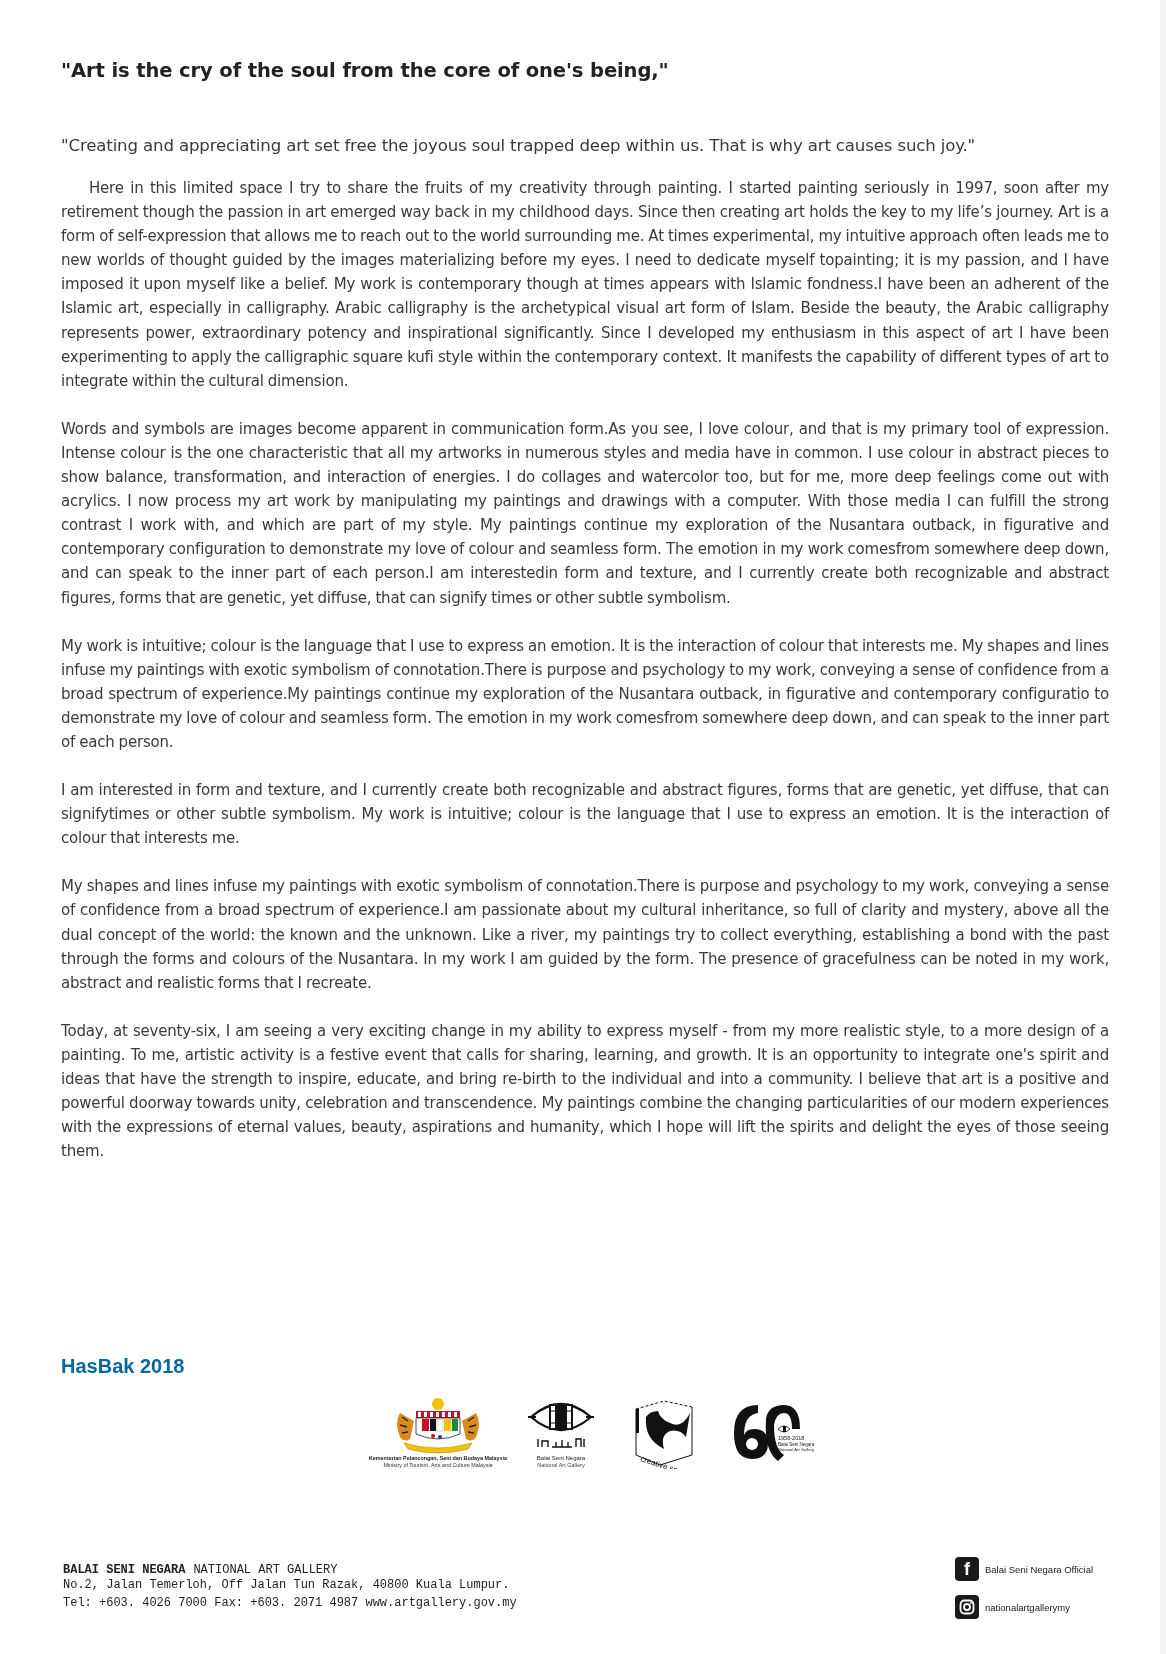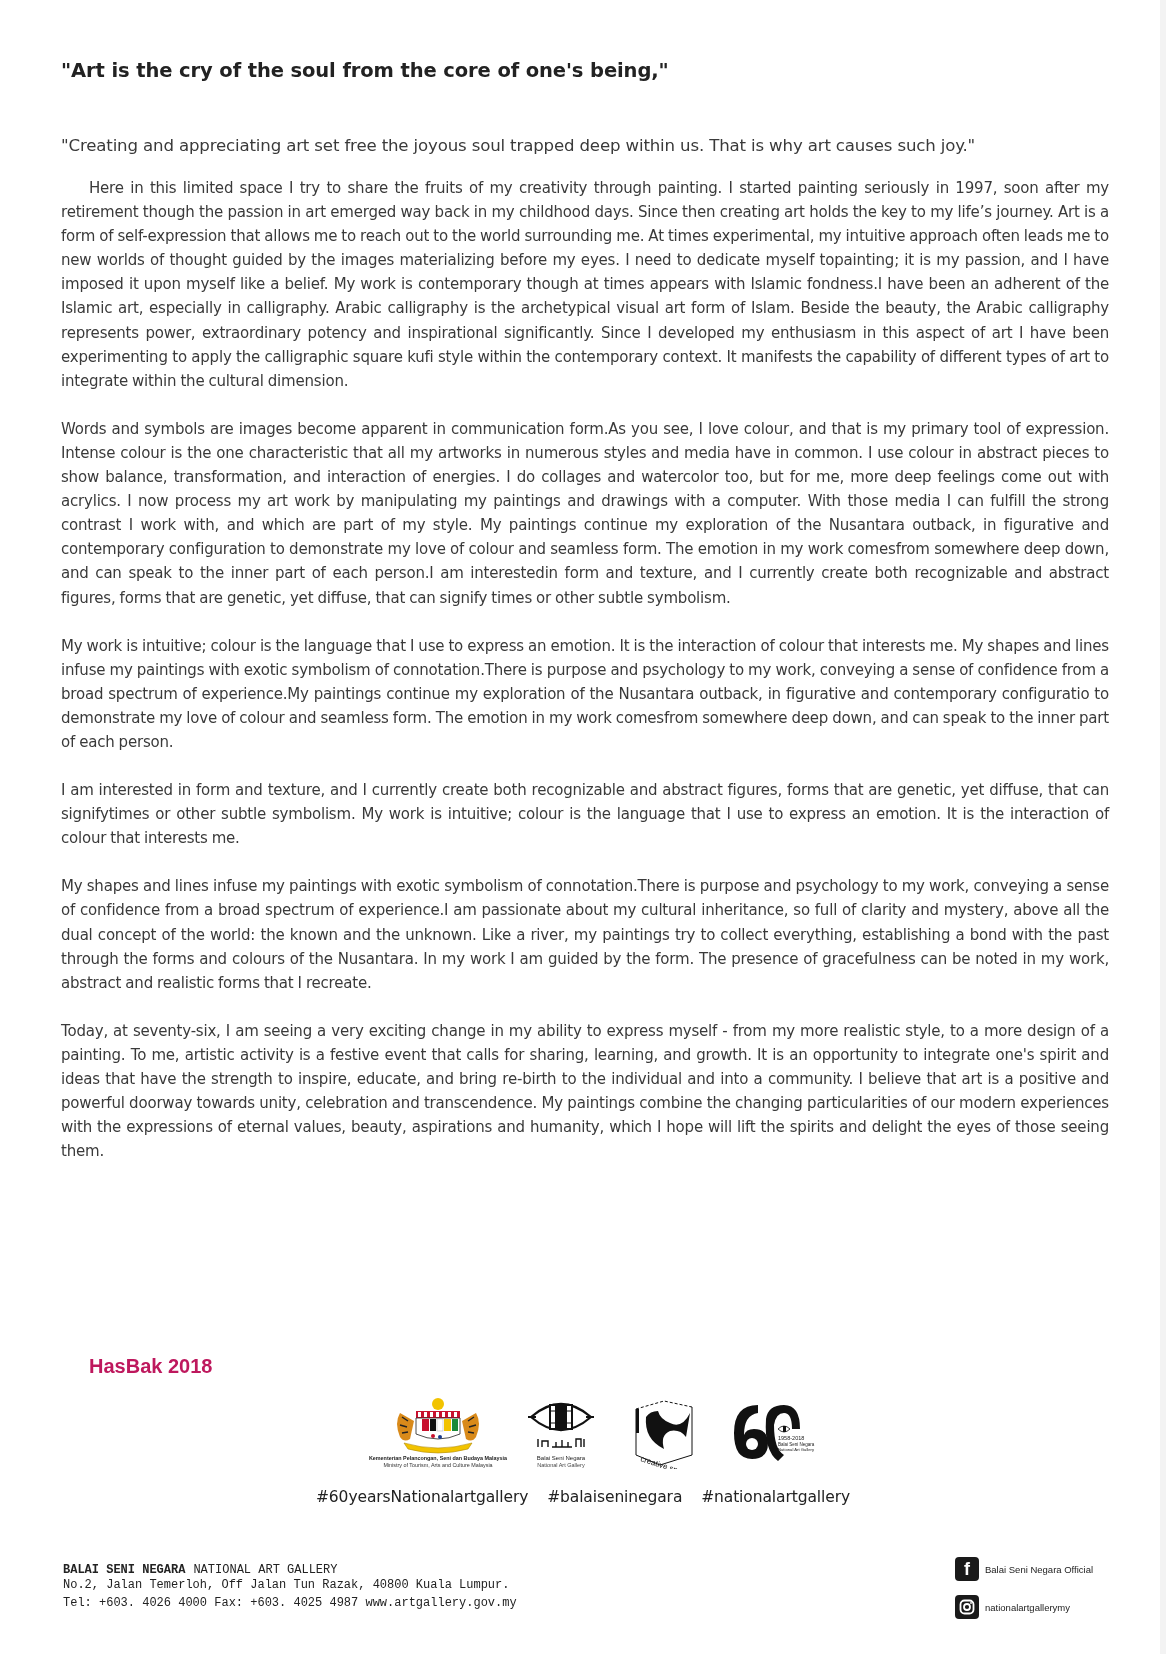--- a/index.html
+++ b/index.html
@@ -5,21 +5,21 @@
   html, body { margin: 0; padding: 0; background: #ffffff; }
   body { width: 1166px; height: 1654px; position: relative; overflow: hidden; font-family: "DejaVu Sans", sans-serif; color: #3a3a3a; }
   .page { position: absolute; left: 0; top: 0; width: 1166px; height: 1654px; background: #fff; }
   .right-edge { position: absolute; right: 0; top: 0; width: 6px; height: 1654px; background: #f3f3f3; }
   .quote-title { position: absolute; left: 61px; top: 58px; width: 1050px; font-family: "DejaVu Sans", sans-serif; font-weight: bold; font-size: 19.5px; line-height: 26px; color: #222; letter-spacing: -0.1px; }
   .quote-title .l2 { display: block; padding-left: 4px; }
   .lead-quote { position: absolute; left: 61px; top: 135px; width: 1050px; font-size: 16.6px; line-height: 22px; color: #3a3a3a; white-space: nowrap; letter-spacing: -0.15px; }
   .body-text { position: absolute; left: 61px; top: 176px; width: 1048px; }
   .para { font-size: 15px; line-height: 24.1px; text-align: justify; margin: 0 0 24px 0; color: #3a3a3a; letter-spacing: -0.2px; word-spacing: -0.5px; }
   .para.indent { text-indent: 28px; }
-  .signature { position: absolute; left: 61px; top: 1355px; font-family: "Liberation Sans", sans-serif; font-weight: bold; font-size: 20px; color: #be185d; margin-left: 28px; }
+  .signature { position: absolute; left: 61px; top: 1355px; font-family: "Liberation Sans", sans-serif; font-weight: bold; font-size: 20px; color: #0369a1; }
   .logos { position: absolute; left: 330px; top: 1395px; width: 500px; height: 80px; }
   .logo { position: absolute; }
   .logo-ministry { left: 0; top: 0; width: 200px; height: 80px; }
   .logo-ministry .cap1 { position: absolute; left: 8px; top: 60px; width: 200px; font-family: "Liberation Sans", sans-serif; font-size: 5.4px; font-weight: bold; color: #222; text-align: center; white-space: nowrap; }
   .logo-ministry .cap2 { position: absolute; left: 8px; top: 67px; width: 200px; font-family: "Liberation Sans", sans-serif; font-size: 5.4px; color: #333; text-align: center; white-space: nowrap; }
   .logo-bsn { left: 196px; top: 2px; width: 70px; height: 78px; }
   .logo-bsn .cap1 { position: absolute; left: 0; top: 58px; width: 70px; font-family: "Liberation Sans", sans-serif; font-size: 6px; color: #222; text-align: center; }
   .logo-bsn .cap2 { position: absolute; left: 0; top: 65px; width: 70px; font-family: "Liberation Sans", sans-serif; font-size: 5.5px; color: #444; text-align: center; }
   .logo-cs { left: 300px; top: 4px; width: 70px; height: 70px; }
   .logo-60 { left: 398px; top: 4px; width: 90px; height: 70px; }
@@ -124,30 +124,25 @@
         <path d="M38 20 Q40 6 56 6 Q72 6 72 30 L64 30 Q64 14 56 14 Q48 14 46 26 Q46 50 56 56 L50 62 Q36 52 38 20 z" fill="#111"></path>
         <path d="M50 30 Q56 24 62 30 Q56 36 50 30z" fill="#fff" stroke="#111" stroke-width="0.8"></path>
         <rect x="55" y="27" width="3" height="6" fill="#111"></rect>
       </svg>
       <div class="years">1958-2018</div>
       <div class="l2">Balai Seni Negara</div>
       <div class="l3">National Art Gallery</div>
     </div>
   </div>
 
-  <div class="hashtags">
-    <span>#60yearsNationalartgallery</span>
-    <span>#balaiseninegara</span>
-    <span>#nationalartgallery</span>
-  </div>
 
   <div class="footer-col footer-bsn">
     <div><b>BALAI SENI NEGARA</b><span class="nm">NATIONAL ART GALLERY</span></div>
     <div>No.2, Jalan Temerloh, Off Jalan Tun Razak, 40800 Kuala Lumpur.</div>
-    <div class="gap">Tel: +603. 4026 4000  Fax: +603. 4025 4987   www.artgallery.gov.my</div>
+    <div class="gap">Tel: +603. 4026 7000  Fax: +603. 2071 4987   www.artgallery.gov.my</div>
   </div>
 
 
   <div class="social">
     <div class="social-row">
       <div class="ico">
           <span>f</span>
         </div>
       <span class="lbl">Balai Seni Negara Official</span>
     </div>

